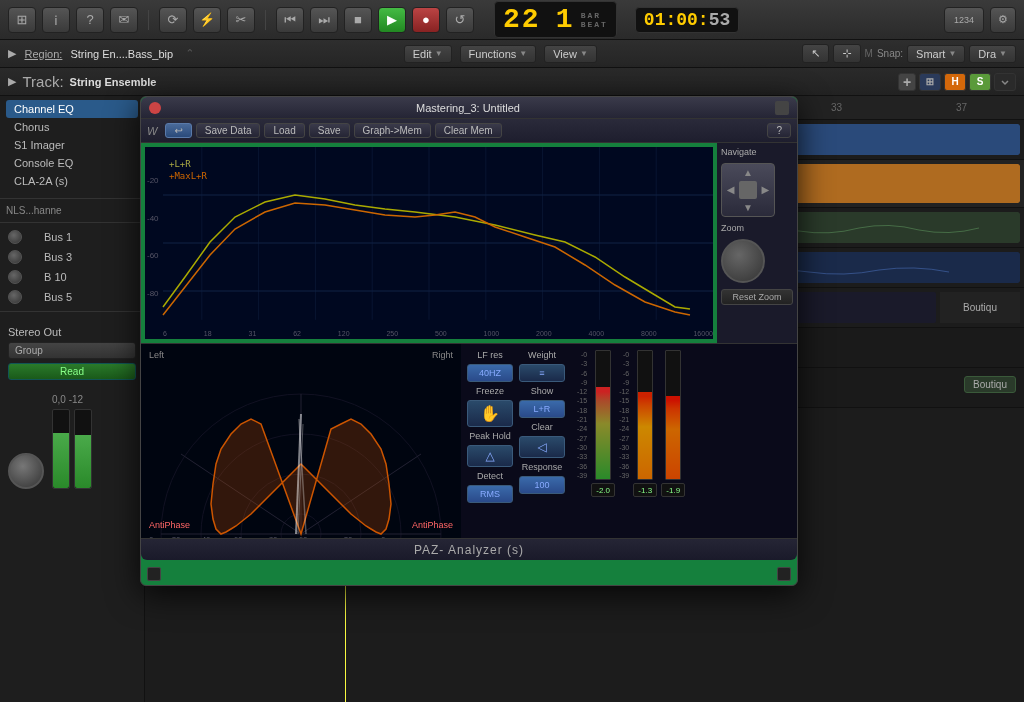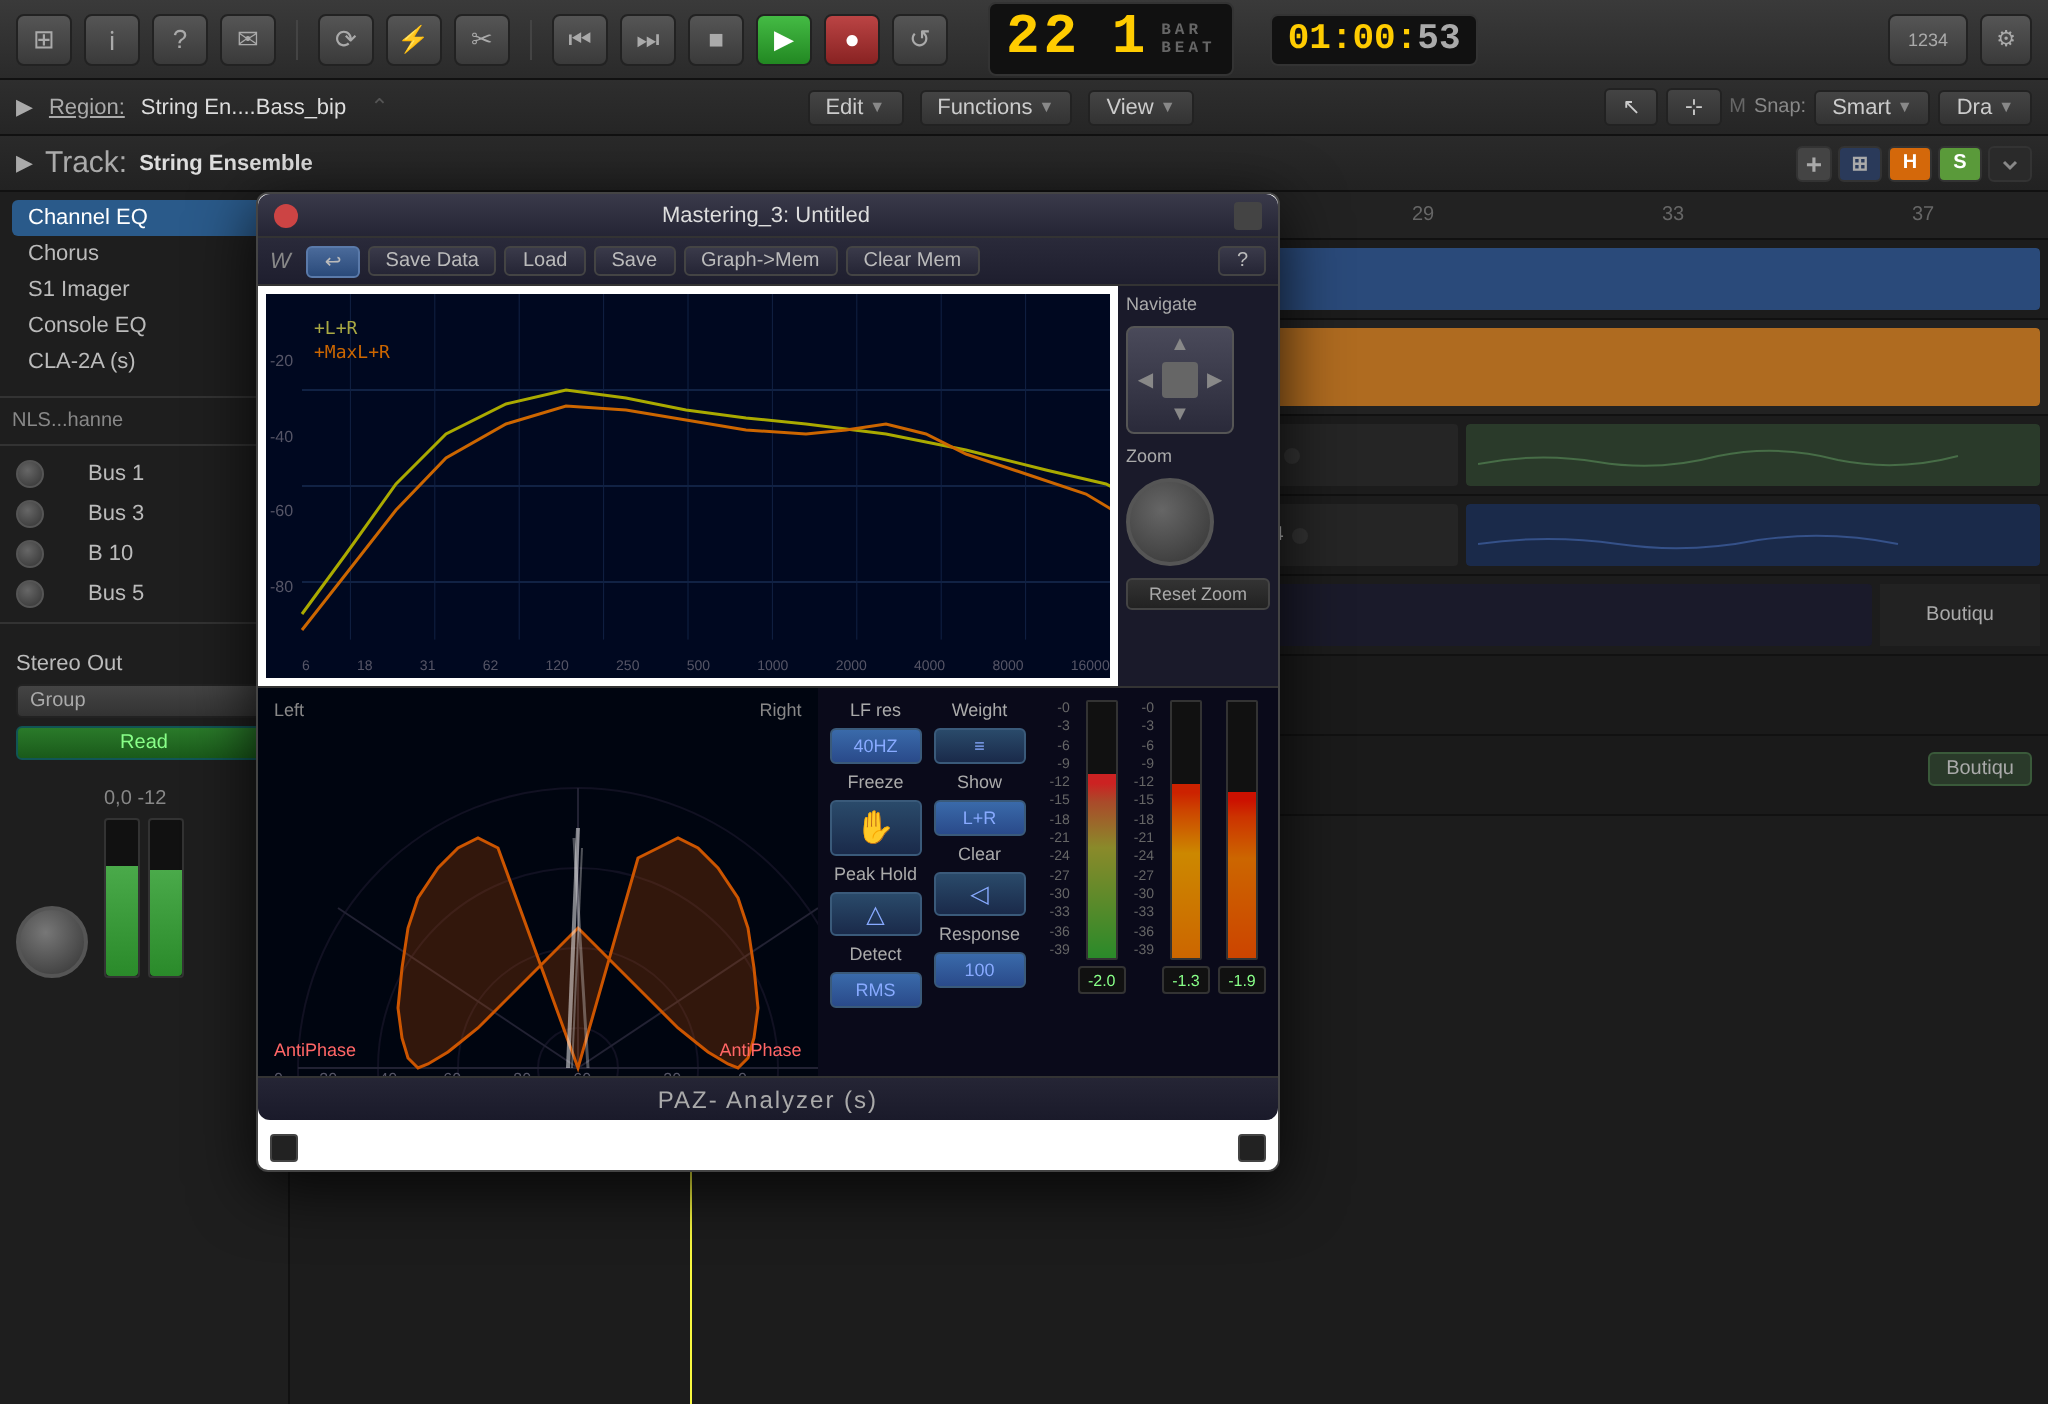--- a/index.html
+++ b/index.html
@@ -111,22 +111,22 @@
     }
     .fader-values { font-size: 10px; color: #888; }
     .mini-fader {
       width: 18px; height: 80px; background: #111; border: 1px solid #333; border-radius: 2px;
       position: relative; display: flex; flex-direction: column; justify-content: flex-end;
     }
     .mini-fader-fill { width: 100%; background: linear-gradient(to top, #2a8a2a, #4aaa4a); border-radius: 0 0 2px 2px; }
 
     
     #plugin-window {
-      position: absolute; left: 128px; top: 96px; width: 512px; height: 490px;
-      background: #ffffff; border: 1px solid #444; border-radius: 6px;
+      position: absolute; left: 140px; top: 96px; width: 658px; height: 490px;
+      background: #15803d; border: 1px solid #444; border-radius: 6px;
       box-shadow: 0 8px 32px rgba(0,0,0,0.8); z-index: 10;
     }
     #plugin-titlebar {
       height: 22px; background: linear-gradient(to bottom, #3a3a4a, #252535);
       border-radius: 6px 6px 0 0; display: flex; align-items: center; padding: 0 8px;
       border-bottom: 1px solid #333;
     }
     .plugin-title { color: #ddd; font-size: 11px; flex: 1; text-align: center; }
     .plugin-close { width: 12px; height: 12px; border-radius: 50%; background: #cc4444; cursor: pointer; }
     #plugin-toolbar {

